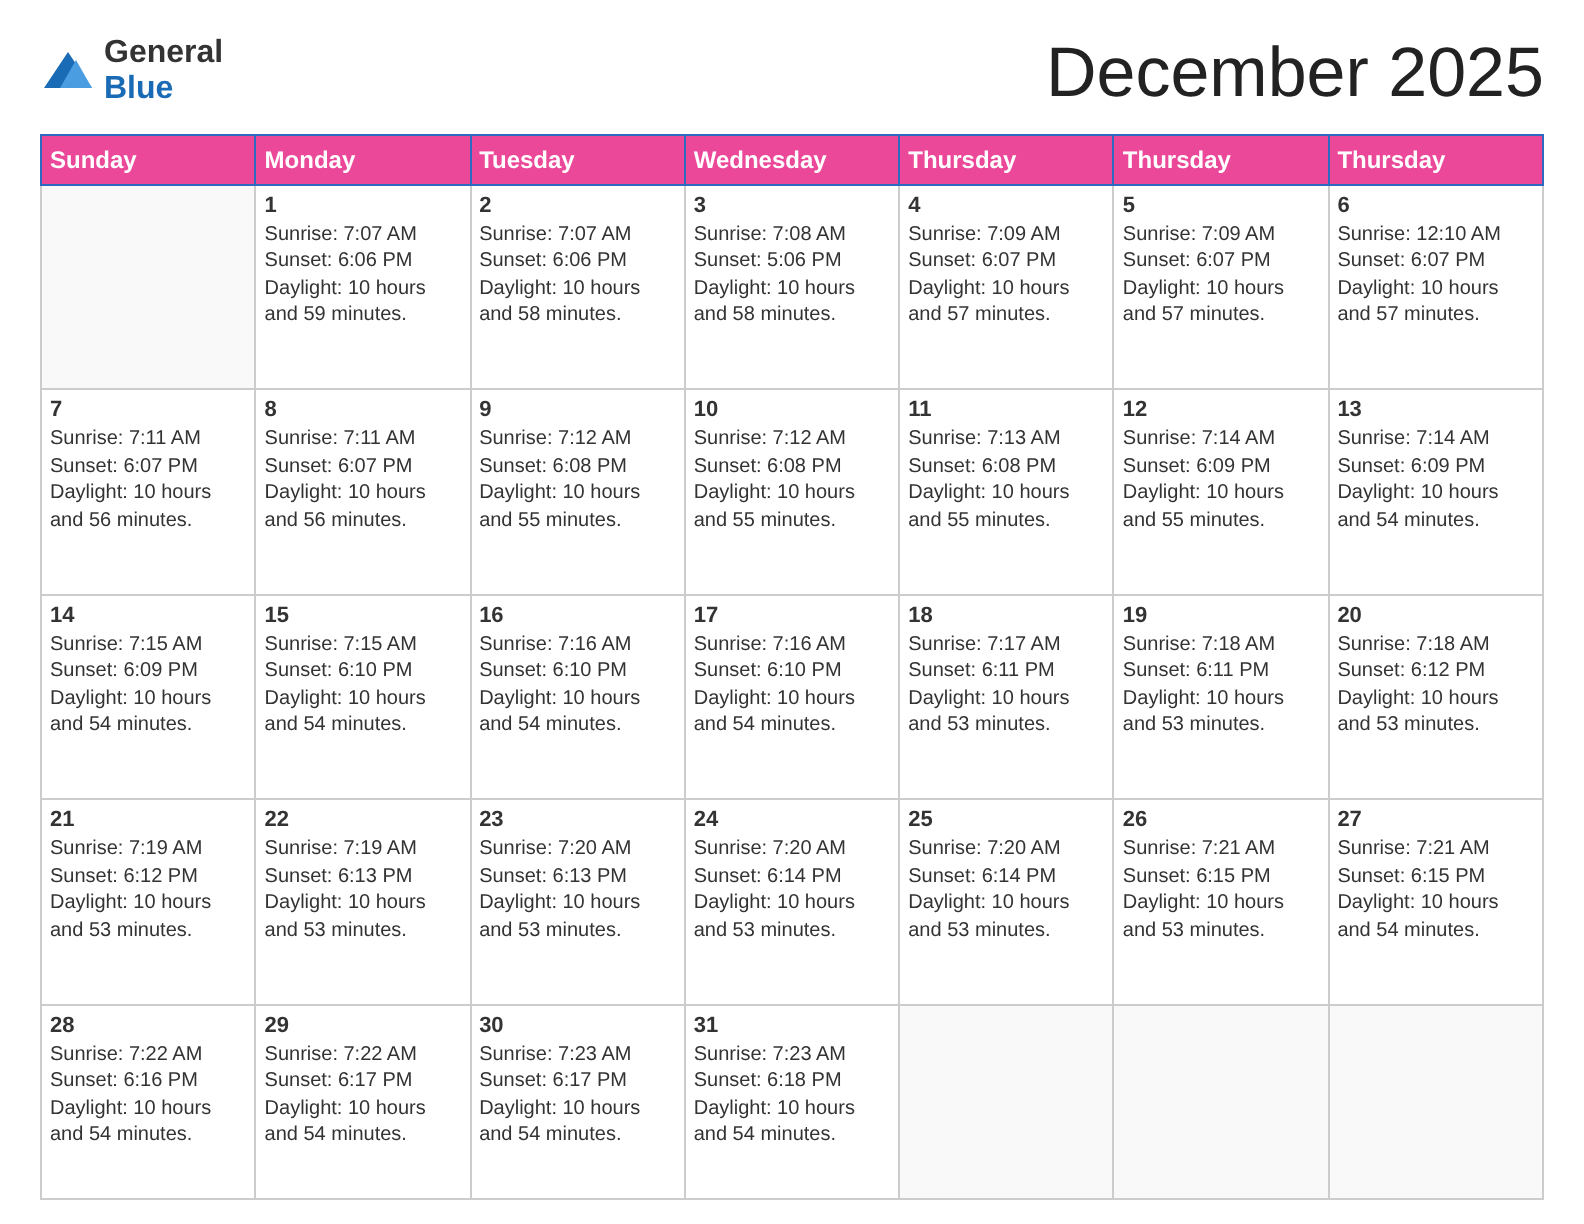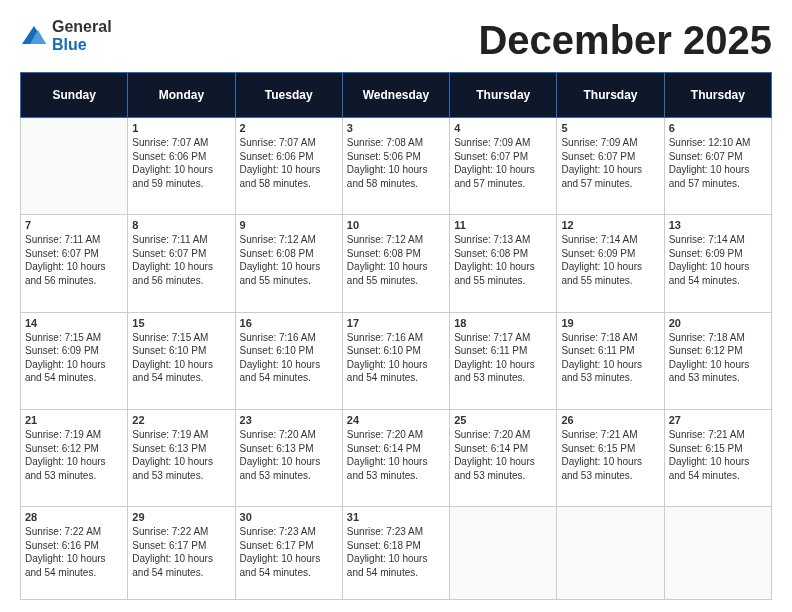--- a/index.html
+++ b/index.html
@@ -37,44 +37,44 @@
     .logo-general { color: #333; }
     .logo-blue { color: #1a6bb5; }
     .logo-icon {
       width: 28px;
       height: 28px;
     }
     .title-block {
       text-align: right;
     }
     .month-title {
-      font-size: 40px;
-      font-weight: bold;
+      font-size: 35px;
+      font-weight: normal;
       color: #222;
       line-height: 1.1;
     }
     .location {
       font-size: 14px;
       color: #555;
       margin-top: 2px;
     }
     .calendar {
       flex: 1;
       border: 1px solid #ccc;
       border-collapse: collapse;
       width: 100%;
       table-layout: fixed;
     }
     .calendar th {
-      background: #0f172a;
+      background: #ec4899;
       color: #fff;
       font-size: 12px;
       font-weight: bold;
-      padding: 15px 4px;
-      text-align: center;
+      padding: 5px 4px;
+      text-align: left;
       border: 1px solid #2e6ac0;
     }
     .calendar td {
       border: 1px solid #ccc;
       vertical-align: top;
       padding: 4px 4px 3px 4px;
       font-size: 9.5px;
       color: #333;
       height: 80px;
       width: 113px;

